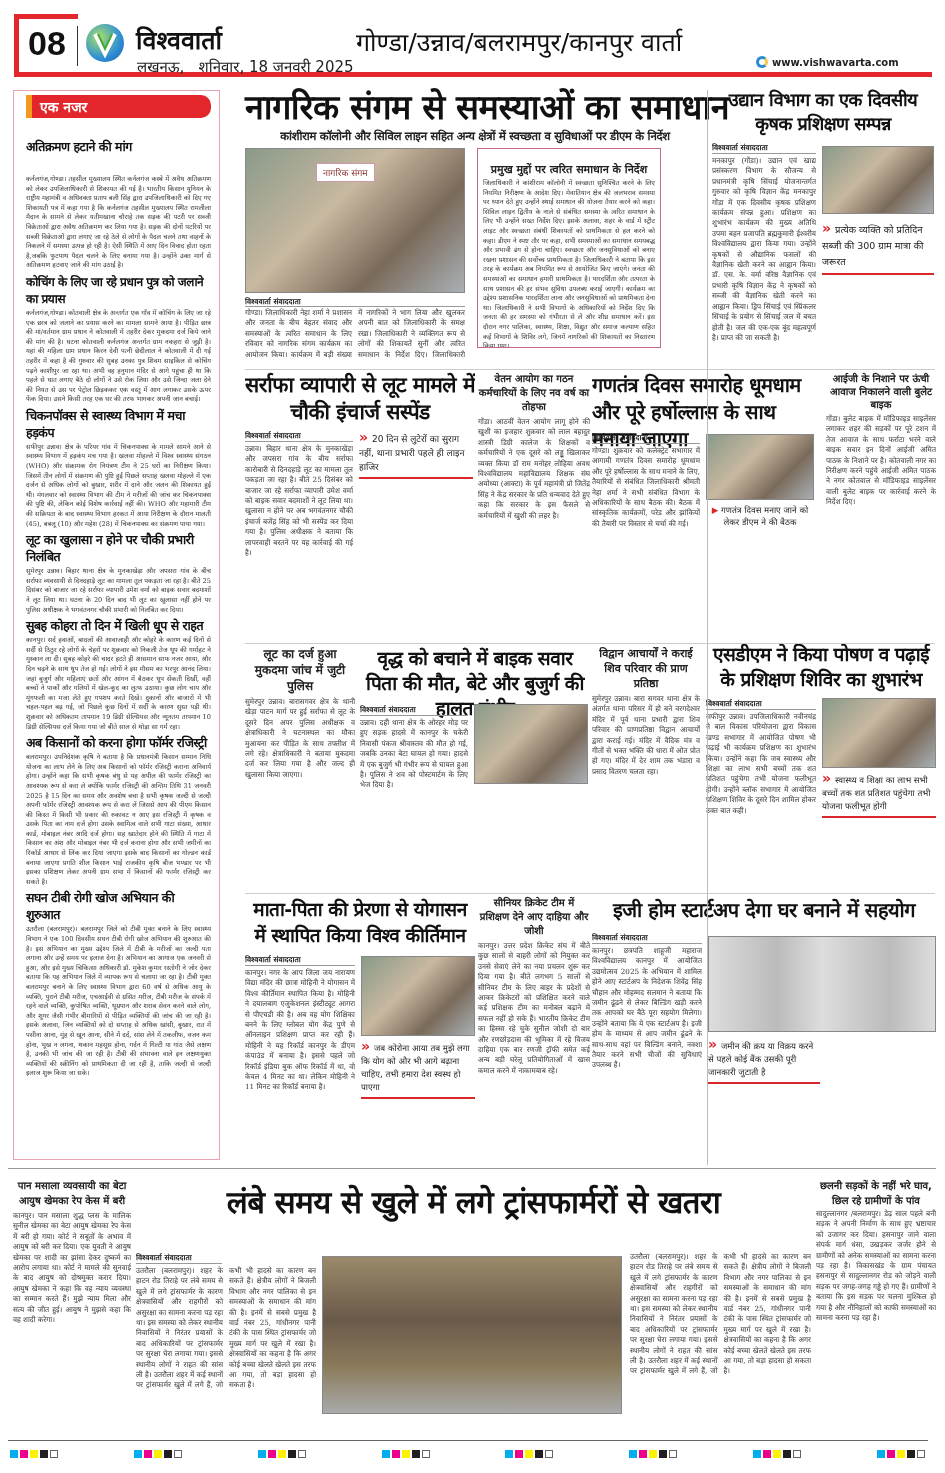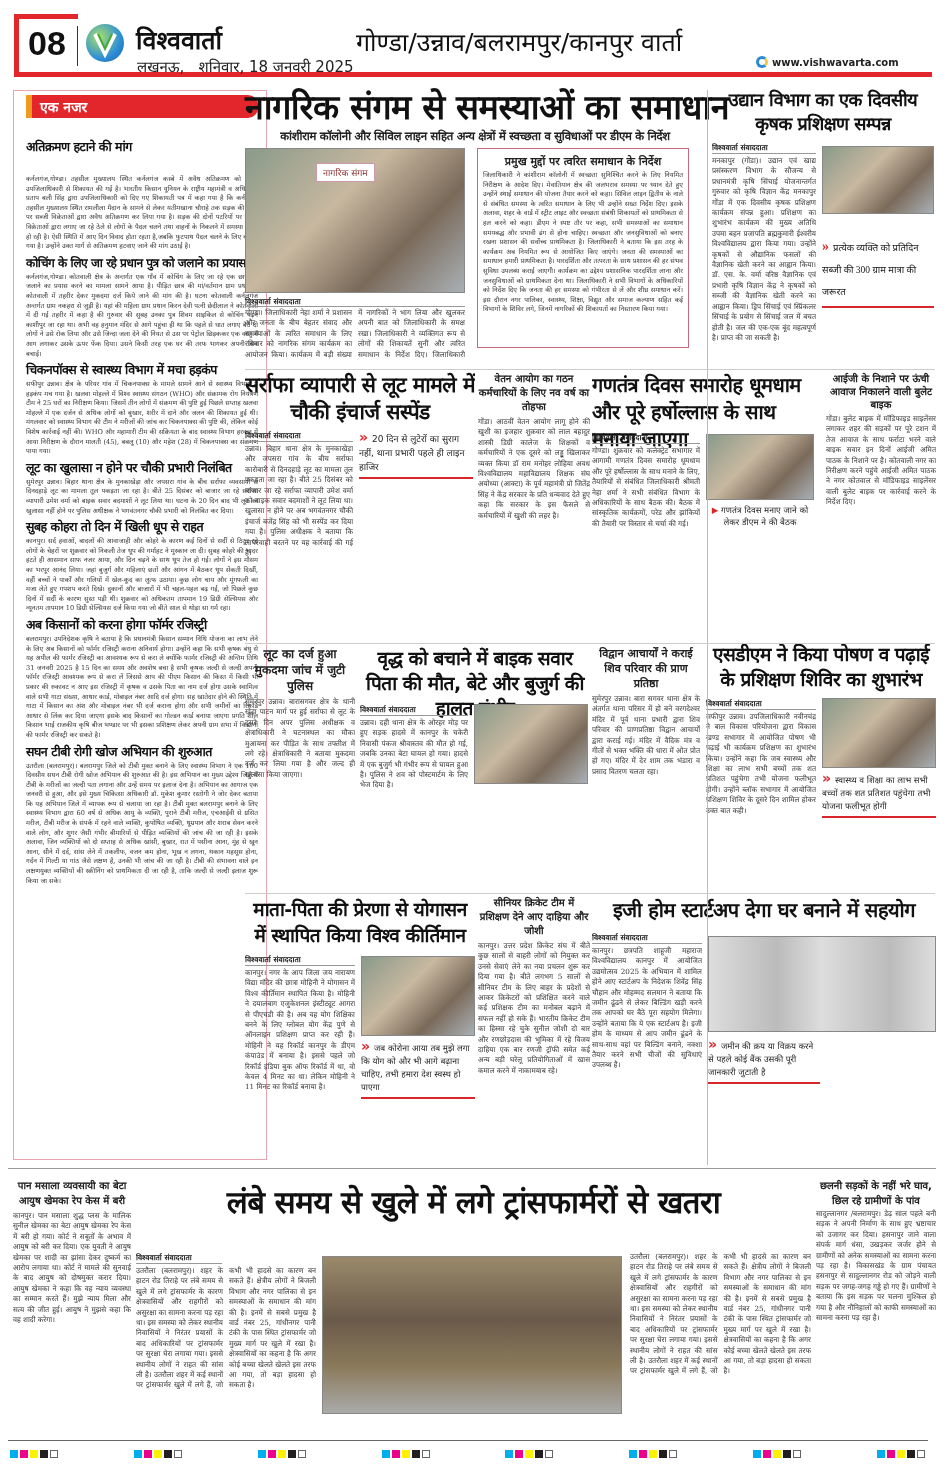--- a/index.html
+++ b/index.html
@@ -33,21 +33,21 @@
   </div>
   <div class="abs" style="left:122px;top:8px;font-size:25px;font-weight:bold;color:#111;">विश्ववार्ता</div>
   <div class="abs" style="left:123px;top:42px;font-size:15px;color:#222;white-space:pre;">लखनऊ,   शनिवार, 18 जनवरी 2025</div>
   <div class="abs" style="left:342px;top:10px;font-size:25px;color:#111;">गोण्डा/उन्नाव/बलरामपुर/कानपुर वार्ता</div>
   <div class="abs" style="left:742px;top:42px;font-size:10px;font-weight:bold;color:#222;display:flex;align-items:center;gap:4px;">
     <span style="display:inline-block;width:12px;height:12px;border-radius:50%;border:3px solid #2a8ad6;border-right-color:#f2c94c;"></span>
     <span>www.vishwavarta.com</span>
   </div>
 </div>
 
-<div class="abs" style="left:13px;top:90px;width:254px;height:1070px;border:1px solid #e7a3b0;padding:4px 8px 6px 12px;overflow:hidden;">
+<div class="abs" style="left:13px;top:90px;width:207px;height:1070px;border:1px solid #e7a3b0;padding:4px 8px 6px 12px;overflow:hidden;">
   <div style="background:#e3262b;border-left:6px solid #f39a1c;border-radius:0 10px 10px 0;color:#fff;font-weight:bold;font-size:14px;padding:2px 8px;margin-bottom:3px;">
     <span>एक नजर</span>
   </div>
   <div>
     <div class="hl" style="font-size:12.5px;margin:20px 0;">अतिक्रमण हटाने की मांग</div>
     <div class="body-txt sm">कर्नलगंज,गोण्डा। तहसील मुख्यालय स्थित कर्नलगंज कस्बे में अवैध अतिक्रमण को लेकर उपजिलाधिकारी से शिकायत की गई है। भारतीय किसान यूनियन के राष्ट्रीय महामंत्री व अधिवक्ता प्रताप बली सिंह द्वारा उपजिलाधिकारी को दिए गए शिकायती पत्र में कहा गया है कि कर्नलगंज तहसील मुख्यालय स्थित रामलीला मैदान के सामने से लेकर यतीमखाना चौराहे तक सड़क की पटरी पर सब्जी विक्रेताओं द्वारा अवैध अतिक्रमण कर लिया गया है। सड़क की दोनों पटरियों पर सब्जी विक्रेताओं द्वारा लगाए जा रहे ठेले से लोगों के पैदल चलने तथा वाहनों के निकलने में समस्या उत्पन्न हो रही है। ऐसी स्थिति में आए दिन विवाद होता रहता है,जबकि फुटपाथ पैदल चलने के लिए बनाया गया है। उन्होंने उक्त मार्ग से अतिक्रमण हटवाए जाने की मांग उठाई है।</div>
   </div>
   <div>
     <div class="hl" style="font-size:12px;margin:2px 0;">कोचिंग के लिए जा रहे प्रधान पुत्र को जलाने का प्रयास</div>
     <div class="body-txt sm">कर्नलगंज,गोण्डा। कोतवाली क्षेत्र के अन्तर्गत एक गाँव में कोचिंग के लिए जा रहे एक छात्र को जलाने का प्रयास करने का मामला सामने आया है। पीड़ित छात्र की मां/वर्तमान ग्राम प्रधान ने कोतवाली में तहरीर देकर मुकदमा दर्ज किये जाने की मांग की है। घटना कोतवाली कर्नलगंज अन्तर्गत ग्राम नकहरा से जुड़ी है। यहां की महिला ग्राम प्रधान किरन देवी पत्नी छेदीलाल ने कोतवाली में दी गई तहरीर में कहा है की गुरुवार की सुबह उनका पुत्र शिवम साइकिल से कोचिंग पढ़ने काशीपुर जा रहा था। अभी वह हनुमान मंदिर से आगे पहुंचा ही था कि पहले से घात लगाए बैठे दो लोगों ने उसे रोक लिया और उसे जिन्दा जला देने की नियत से उस पर पेट्रोल छिड़ककर एक वस्तु में आग लगाकर उसके ऊपर फेंक दिया। उसने किसी तरह एक घर की तरफ भागकर अपनी जान बचाई।</div>
@@ -75,34 +75,34 @@
 </div>
 
 <div class="abs" style="left:245px;top:88px;width:460px;height:282px;">
   <div class="hl" style="font-size:34px;line-height:38px;text-align:center;white-space:nowrap;">नागरिक संगम से समस्याओं का समाधान</div>
   <div style="font-size:11.5px;font-weight:bold;text-align:center;margin-top:2px;white-space:nowrap;letter-spacing:-0.3px;">कांशीराम कॉलोनी और सिविल लाइन सहित अन्य क्षेत्रों में स्वच्छता व सुविधाओं पर डीएम के निर्देश</div>
   <div class="abs pic" style="left:0;top:60px;width:220px;height:145px;">
     <div style="position:absolute;left:70px;top:14px;background:#fff;border:1px solid #c9a;padding:2px 6px;font-size:9px;color:#833;">नागरिक संगम</div>
   </div>
   <div class="abs" style="left:0;top:208px;width:220px;font-size:7.5px;font-weight:bold;border-bottom:1px solid #999;">विश्ववार्ता संवाददाता</div>
   <div class="abs body-txt" style="left:0;top:220px;width:220px;height:62px;overflow:hidden;column-count:2;column-gap:6px;">गोण्डा। जिलाधिकारी नेहा शर्मा ने प्रशासन और जनता के बीच बेहतर संवाद और समस्याओं के त्वरित समाधान के लिए रविवार को नागरिक संगम कार्यक्रम का आयोजन किया। कार्यक्रम में बड़ी संख्या में नागरिकों ने भाग लिया और खुलकर अपनी बात को जिलाधिकारी के समक्ष रखा। जिलाधिकारी ने व्यक्तिगत रूप से लोगों की शिकायतें सुनीं और त्वरित समाधान के निर्देश दिए। जिलाधिकारी नेहा शर्मा की यह पहल ने गोंडा में एक नई प्रशासनिक कार्य संस्कृति को जन्म दिया है।</div>
-  <div class="abs" style="left:232px;top:60px;width:212px;height:200px;border:1px solid #c76a80;padding:4px 5px;overflow:hidden;">
+  <div class="abs" style="left:232px;top:60px;width:184px;height:200px;border:1px solid #c76a80;padding:12px 5px;overflow:hidden;">
     <div style="font-size:11px;font-weight:bold;text-align:center;margin-bottom:3px;">प्रमुख मुद्दों पर त्वरित समाधान के निर्देश</div>
     <div class="body-txt sm">जिलाधिकारी ने कांशीराम कॉलोनी में स्वच्छता सुनिश्चित करने के लिए नियमित निरीक्षण के आदेश दिए। मेवातियान क्षेत्र की जलभराव समस्या पर ध्यान देते हुए उन्होंने स्थाई समाधान की योजना तैयार करने को कहा। सिविल लाइन द्वितीय के नाले से संबंधित समस्या के त्वरित समाधान के लिए भी उन्होंने सख्त निर्देश दिए। इसके अलावा, शहर के वार्ड में स्ट्रीट लाइट और स्वच्छता संबंधी शिकायतों को प्राथमिकता से हल करने को कहा। डीएम ने स्पष्ट तौर पर कहा, सभी समस्याओं का समाधान समयबद्ध और प्रभावी ढंग से होना चाहिए। स्वच्छता और जनसुविधाओं को बनाए रखना प्रशासन की सर्वोच्च प्राथमिकता है। जिलाधिकारी ने बताया कि इस तरह के कार्यक्रम अब नियमित रूप से आयोजित किए जाएंगे। जनता की समस्याओं का समाधान हमारी प्राथमिकता है। पारदर्शिता और तत्परता के साथ प्रशासन की हर संभव सुविधा उपलब्ध कराई जाएगी। कार्यक्रम का उद्देश्य प्रशासनिक पारदर्शिता लाना और जनसुविधाओं को प्राथमिकता देना था। जिलाधिकारी ने सभी विभागों के अधिकारियों को निर्देश दिए कि जनता की हर समस्या को गंभीरता से लें और शीघ्र समाधान करें। इस दौरान नगर पालिका, स्वास्थ्य, शिक्षा, विद्युत और समाज कल्याण सहित कई विभागों के शिविर लगे, जिनमें नागरिकों की शिकायतों का निस्तारण किया गया।</div>
   </div>
 </div>
 
 <div class="abs" style="left:712px;top:88px;width:222px;height:272px;overflow:hidden;">
   <div class="hl" style="font-size:18px;line-height:24px;text-align:center;">उद्यान विभाग का एक दिवसीय कृषक प्रशिक्षण सम्पन्न</div>
   <div class="abs" style="left:0;top:54px;width:104px;">
     <div class="byline">विश्ववार्ता संवाददाता</div>
     <div class="body-txt" style="height:212px;overflow:hidden;">मनकापुर (गोंडा)। उद्यान एवं खाद्य प्रसंस्करण विभाग के सौजन्य से प्रधानमंत्री कृषि सिंचाई योजनान्तर्गत गुरुवार को कृषि विज्ञान केंद्र मनकापुर गोंडा में एक दिवसीय कृषक प्रशिक्षण कार्यक्रम संपन्न हुआ। प्रशिक्षण का शुभारंभ कार्यक्रम की मुख्य अतिथि उपमा बहन प्रजापति ब्रह्मकुमारी ईश्वरीय विश्वविद्यालय द्वारा किया गया। उन्होंने कृषकों से औद्यानिक फसलों की वैज्ञानिक खेती करने का आह्वान किया। डॉ. एस. के. वर्मा वरिष्ठ वैज्ञानिक एवं प्रभारी कृषि विज्ञान केंद्र ने कृषकों को सब्जी की वैज्ञानिक खेती करने का आह्वान किया। ड्रिप सिंचाई एवं स्प्रिंकलर सिंचाई के प्रयोग से सिंचाई जल में बचत होती है। जल की एक-एक बूंद महत्वपूर्ण है। प्राप्त की जा सकती है।</div>
   </div>
   <div class="abs pic" style="left:110px;top:58px;width:112px;height:68px;"></div>
-  <div class="abs pull" style="left:110px;top:148px;width:112px;font-size:9.5px;line-height:22px;font-family:Liberation Serif, serif;">
+  <div class="abs pull" style="left:110px;top:132px;width:112px;font-size:9.5px;line-height:16px;">
     <span class="q">»</span><span>प्रत्येक व्यक्ति को प्रतिदिन सब्जी की 300 ग्राम मात्रा की जरूरत</span>
   </div>
 </div>
 
 <div class="abs" style="left:245px;top:372px;width:230px;height:272px;overflow:hidden;">
   <div class="hl" style="font-size:21px;line-height:27px;text-align:center;">सर्राफा व्यापारी से लूट मामले में चौकी इंचार्ज सस्पेंड</div>
   <div class="abs" style="left:0;top:58px;width:108px;">
     <div class="byline">विश्ववार्ता संवाददाता</div>
     <div class="body-txt" style="height:198px;overflow:hidden;">उन्नाव। बिहार थाना क्षेत्र के मुनकाखेड़ा और जपसरा गांव के बीच सर्राफा कारोबारी से दिनदहाड़े लूट का मामला तूल पकड़ता जा रहा है। बीते 25 दिसंबर को बाजार जा रहे सर्राफा व्यापारी उमेश वर्मा को बाइक सवार बदमाशों ने लूट लिया था। खुलासा न होने पर अब भगवंतनगर चौकी इंचार्ज बजेंद्र सिंह को भी सस्पेंड कर दिया गया है। पुलिस अधीक्षक ने बताया कि लापरवाही बरतने पर यह कार्रवाई की गई है।</div>
   </div>

